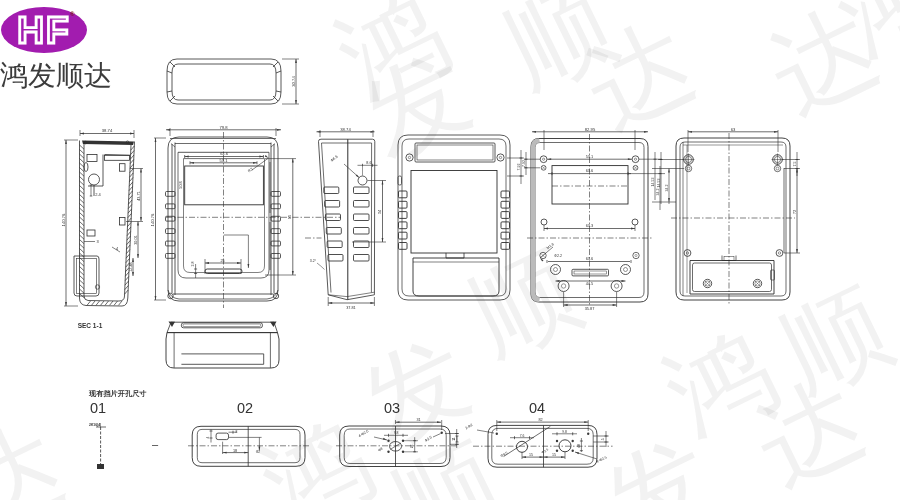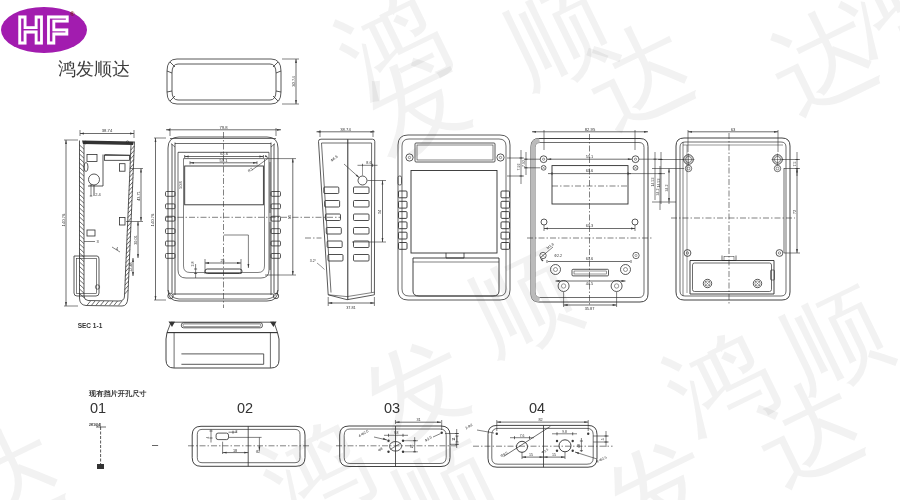--- a/index.html
+++ b/index.html
@@ -6,22 +6,22 @@
     font-family:"Liberation Sans",sans-serif;}
   #stage{position:relative;width:900px;height:500px;}
   .wm{position:absolute;color:rgba(60,60,60,0.068);font-weight:normal;font-size:102px;
     font-family:"Liberation Sans",sans-serif;white-space:nowrap;z-index:0;
     transform:translate(-50%,-50%) rotate(-26deg);}
   #logo{position:absolute;left:1px;top:7px;width:86px;height:46px;background:#a21caf;
     border-radius:50%;z-index:3;text-align:center;}
   #logo span{display:inline-block;font-weight:bold;font-size:37px;line-height:47px;
     letter-spacing:2px;color:transparent;-webkit-text-stroke:2.8px #fff;}
   #logotm{position:absolute;left:70px;top:11px;color:#7a1512;font-size:6px;z-index:4;font-weight:bold;}
-  #cname{position:absolute;left:0px;top:57px;width:92px;text-align:center;white-space:nowrap;
-    font-size:18px;color:#3c3c3c;letter-spacing:0px;z-index:3;padding-left:48px;}
+  #cname{position:absolute;left:0px;top:57px;width:92px;text-align:left;white-space:nowrap;
+    font-size:28px;color:#3c3c3c;letter-spacing:0px;z-index:3;}
   svg{position:absolute;left:0;top:0;z-index:2;}
   text{font-family:"Liberation Sans",sans-serif;fill:#333;}
 </style>
 </head>
 <body>
 <div id="stage">
   <div class="wm" style="left:394px;top:48px;">鸿</div>
   <div class="wm" style="left:560px;top:38px;">顺</div>
   <div class="wm" style="left:418px;top:106px;">发</div>
   <div class="wm" style="left:640px;top:77px;">达</div>

